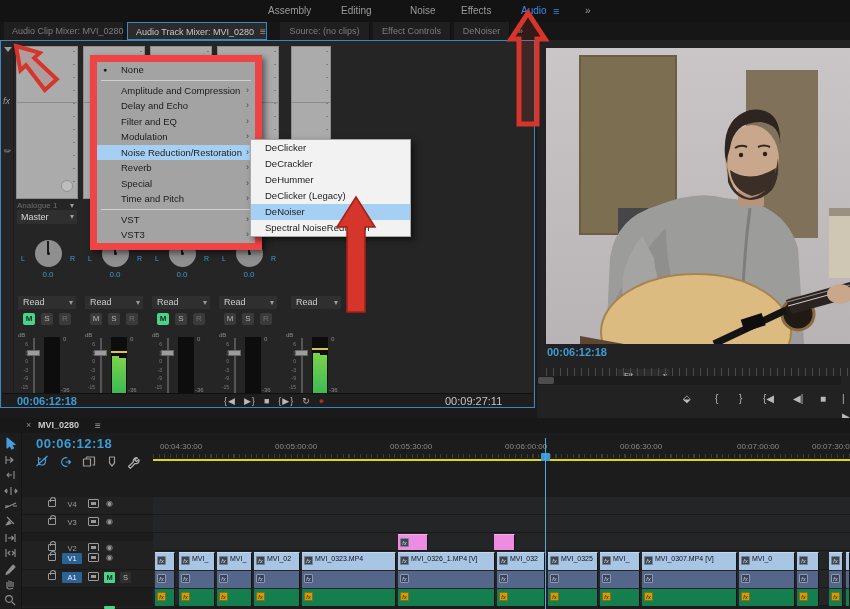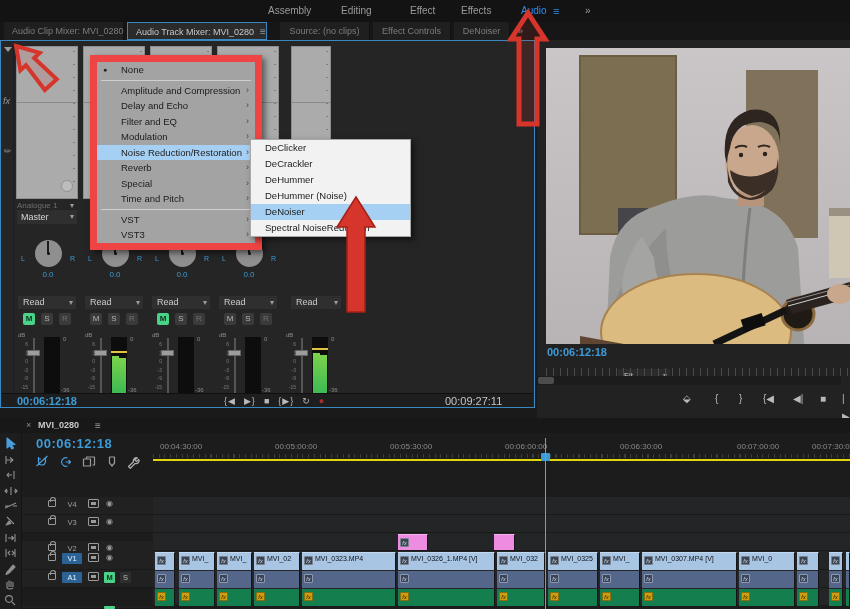--- a/index.html
+++ b/index.html
@@ -131,21 +131,21 @@
   .arrowlayer { position:absolute; left:0; top:0; width:850px; height:609px; pointer-events:none; z-index:40; }
 </style>
 </head>
 <body>
 
 <div id="app">
 
   <div id="topbar">
       <div class="ws-item" style="left: 268px;">Assembly</div>
       <div class="ws-item" style="left: 341px;">Editing</div>
-      <div class="ws-item" style="left: 410px;">Effect</div>
+      <div class="ws-item" style="left: 410px;">Noise</div>
       <div class="ws-item" style="left: 461px;">Effects</div>
       <div class="ws-item active" style="left: 521px;">Audio</div>
       <div class="ws-menu" style="left: 553px;">≡</div>
       <div class="ws-overflow" style="left: 585px;">»</div>
     </div>
 
   <div id="tabrow">
       <div class="ptab" style="left: 4px; width: 120px; text-align: center;"><span>Audio Clip Mixer: MVI_0280</span></div>
       <div class="ptab active" style="left: 127px; width: 140px; text-align: center;"><span>Audio Track Mixer: MVI_0280</span><span class="tabmenu">≡</span></div>
       <div class="ptab" style="left: 280px; width: 90px; text-align: center;"><span>Source: (no clips)</span></div>
@@ -339,21 +339,21 @@
       <div class="mi">Special<div class="sub">›</div></div>
       <div class="mi">Time and Pitch<div class="sub">›</div></div>
       <div class="msep"></div>
       <div class="mi">VST<div class="sub">›</div></div>
       <div class="mi">VST3<div class="sub">›</div></div>
     </div>
   <div id="fxsub">
       <div class="smi">DeClicker</div>
       <div class="smi">DeCrackler</div>
       <div class="smi">DeHummer</div>
-      <div class="smi">DeHummer (Noise)</div>
+      <div class="smi">DeClicker (Legacy)</div>
       <div class="smi hl">DeNoiser</div>
       <div class="smi">Spectral NoiseReduction</div>
     </div>
 
   <div id="program">
     <div id="video">
       <svg width="304" height="296" viewBox="0 0 304 296">
         <defs>
           <linearGradient id="wall" x1="0" y1="0" x2="0" y2="1">
             <stop offset="0" stop-color="#cac6c8"></stop>

